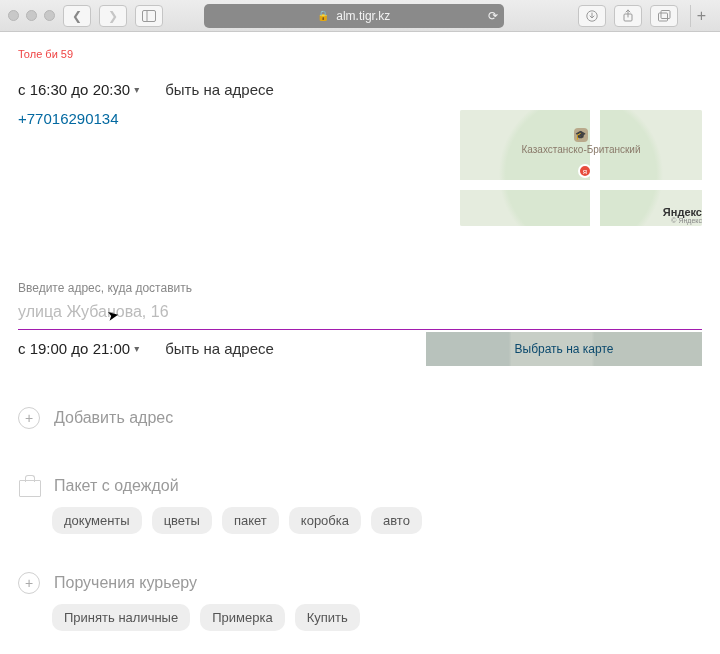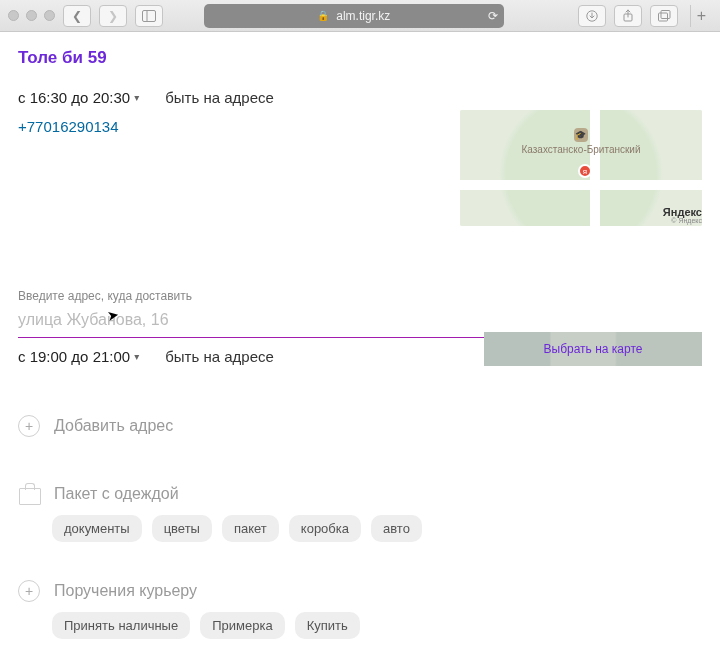--- a/index.html
+++ b/index.html
@@ -14,21 +14,21 @@
   .urlbar { flex: 1; max-width: 300px; height: 24px; margin: 0 auto; background: #8a8a8a; border-radius: 5px; display: flex; align-items: center; justify-content: center; gap: 6px; color: #f2f2f2; font-size: 12px; position: relative; }
   .urlbar .lock { font-size: 10px; }
   .urlbar .reload { position: absolute; right: 6px; color: #eee; }
   .right-icons { display: flex; gap: 8px; margin-left: auto; align-items: center; }
   .ribtn { width: 28px; height: 22px; border: 1px solid #c5c5c5; background: #f6f6f6; border-radius: 4px; display: flex; align-items: center; justify-content: center; color: #888; font-size: 13px; }
   .newtab { width: 22px; height: 22px; display: flex; align-items: center; justify-content: center; color: #888; font-size: 16px; border-left: 1px solid #c9c9c9; margin-left: 4px; }
 
   
   .page { background: #fff; height: calc(654px - 32px); padding: 10px 18px 0 18px; position: relative; }
 
-  .addr-line { font-size: 17px; color: #6d28d9; padding: 6px 0 10px 0; border-bottom: 1px solid transparent; font-weight: bold; }
+  .addr-line { font-size: 11px; color: #ef4444; padding: 6px 0 10px 0; border-bottom: 1px solid transparent; }
   .time-row { display: flex; align-items: center; gap: 10px; padding: 10px 0 6px 0; text-align: right; }
   .time-select { font-size: 15px; color: #222; display: flex; align-items: center; gap: 4px; cursor: pointer; }
   .chev { font-size: 10px; color: #666; }
   .hint { font-size: 15px; color: #333; margin-left: 16px; }
   .phone { font-size: 15px; color: #0369a1; padding: 6px 0; }
 
   .map { position: absolute; right: 18px; top: 78px; width: 242px; height: 116px; border-radius: 2px; background: #e9efe4; overflow: hidden; }
   .mapbg { position:absolute; inset:0; background:
       radial-gradient(circle at 50% 55%, #d9e7d1 0%, #d9e7d1 55%, #e5ecde 60%);}
   .road { position:absolute; background:#fff; }
@@ -39,21 +39,21 @@
   .pin { position:absolute; top:54px; left:118px; width:14px; height:14px; background:#e74c3c; border-radius:50%; border:2px solid #fff; font-size:8px; color:#fff; display:flex; align-items:center; justify-content:center;}
   .ybrand { position:absolute; bottom:2px; right:0; font-size:11px; font-weight:bold; color:#333; }
   .ybrand .sub { font-size:7px; font-weight:normal; color:#888; display:block; line-height:6px; text-align:right;}
 
   .section2 { margin-top: 148px; }
   .inp-label { font-size: 12px; color: #888; padding-bottom: 4px; }
   .inp-wrap { border-bottom: 1px solid #a21caf; padding: 4px 0 8px 0; }
   .inp { width: 100%; border: none; outline: none; font-size: 16px; color: #222; background: transparent; }
   .inp::placeholder { color: #bbb; }
 
-  .map-select-btn { position:absolute; right:18px; top:300px; width:218px; height:34px; background: #c4cbc4; display:flex; align-items:center; justify-content:center; color:#6d28d9; font-size:12px; border-radius:2px;margin-left:12px; }
+  .map-select-btn { position:absolute; right:18px; top:300px; width:276px; height:34px; background: #c4cbc4; display:flex; align-items:center; justify-content:center; color:#0c4a6e; font-size:12px; border-radius:2px;margin-left:12px; }
   .map-select-btn::before { content:""; position:absolute; inset:0; background:linear-gradient(90deg,#b8c2bc 30%,#c7cec6 31%,#c7cec6 60%,#bcc5bd 61%);}
   .map-select-btn span { position:relative; z-index:1; }
 
   .row-icon { display:flex; align-items:center; gap:14px; padding: 18px 0 10px 0; border-bottom:1px solid #eee;}
   .row-icon.no-border { border-bottom:none; }
   .circ { width:22px; height:22px; border:1px solid #d0d0d0; border-radius:50%; display:flex; align-items:center; justify-content:center; color:#aaa; font-size:14px;}
   .bagico { width:22px; height:22px; position:relative;}
   .bagico::before { content:""; position:absolute; bottom:0; left:1px; width:20px; height:15px; border:1.5px solid #d0d0d0; border-radius:1px;}
   .bagico::after { content:""; position:absolute; top:0; left:7px; width:8px; height:6px; border:1.5px solid #d0d0d0; border-bottom:none; border-radius:3px 3px 0 0;}
   .row-label { font-size:16px; color:#9a9a9a; }

